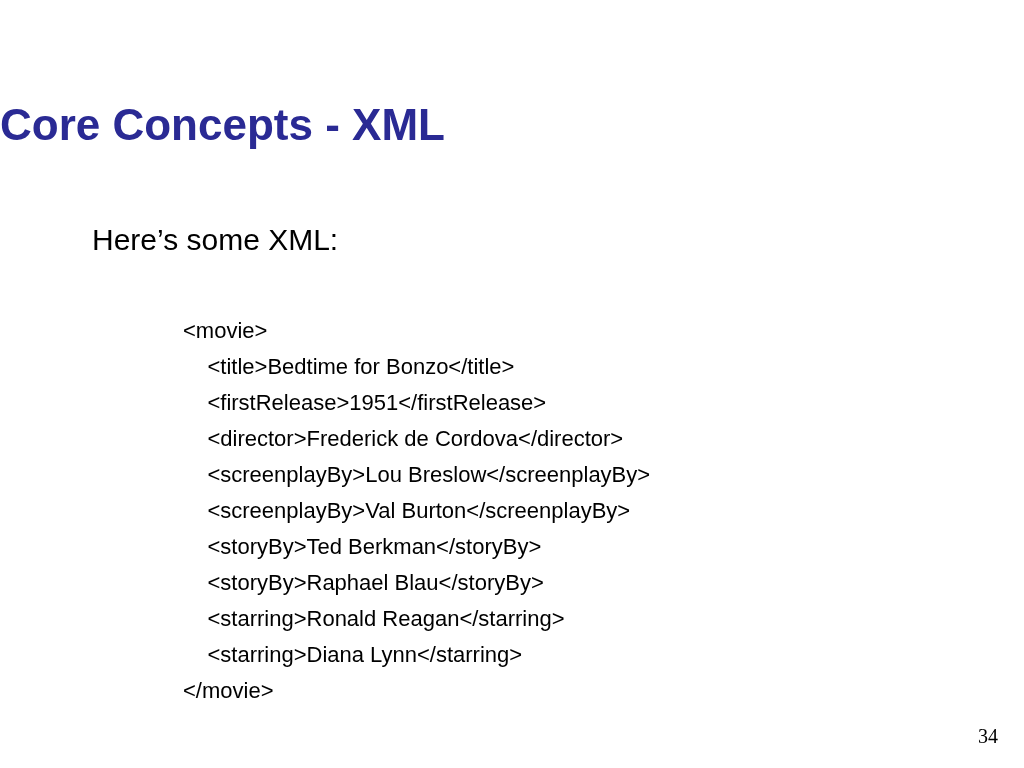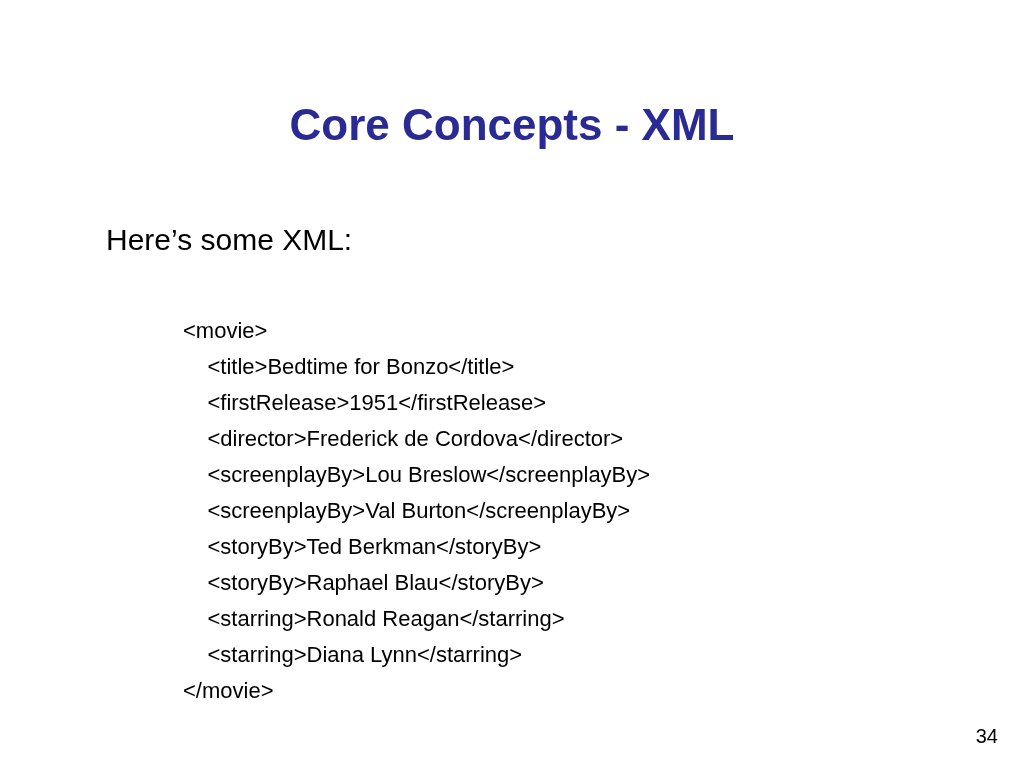--- a/index.html
+++ b/index.html
@@ -15,47 +15,47 @@
     position: relative;
     width: 1024px;
     height: 768px;
     box-sizing: border-box;
   }
   .title {
     position: absolute;
     top: 100px;
     left: 0;
     width: 100%;
-    text-align: center;
+    text-align: left;
     font-size: 44px;
     font-weight: bold;
     color: #2a2a94;
   }
   .intro {
     position: absolute;
     top: 223px;
-    left: 106px;
+    left: 92px;
     font-size: 30px;
     color: #000000;
   }
   .code-block {
     position: absolute;
     top: 313px;
     left: 183px;
     font-family: Liberation Sans, sans-serif;
     font-size: 22px;
     color: #000000;
     line-height: 36px;
     white-space: pre;
   }
   .page-number {
     position: absolute;
     bottom: 20px;
     right: 26px;
-    font-family: Liberation Sans, sans-serif;
+    font-family: Liberation Serif, serif;
     font-size: 20px;
     color: #000000;
   }
 </style>
 </head>
 <body>
 
 <div class="slide">
   <div class="title">Core Concepts - XML</div>
   <div class="intro">Here’s some XML:</div>

